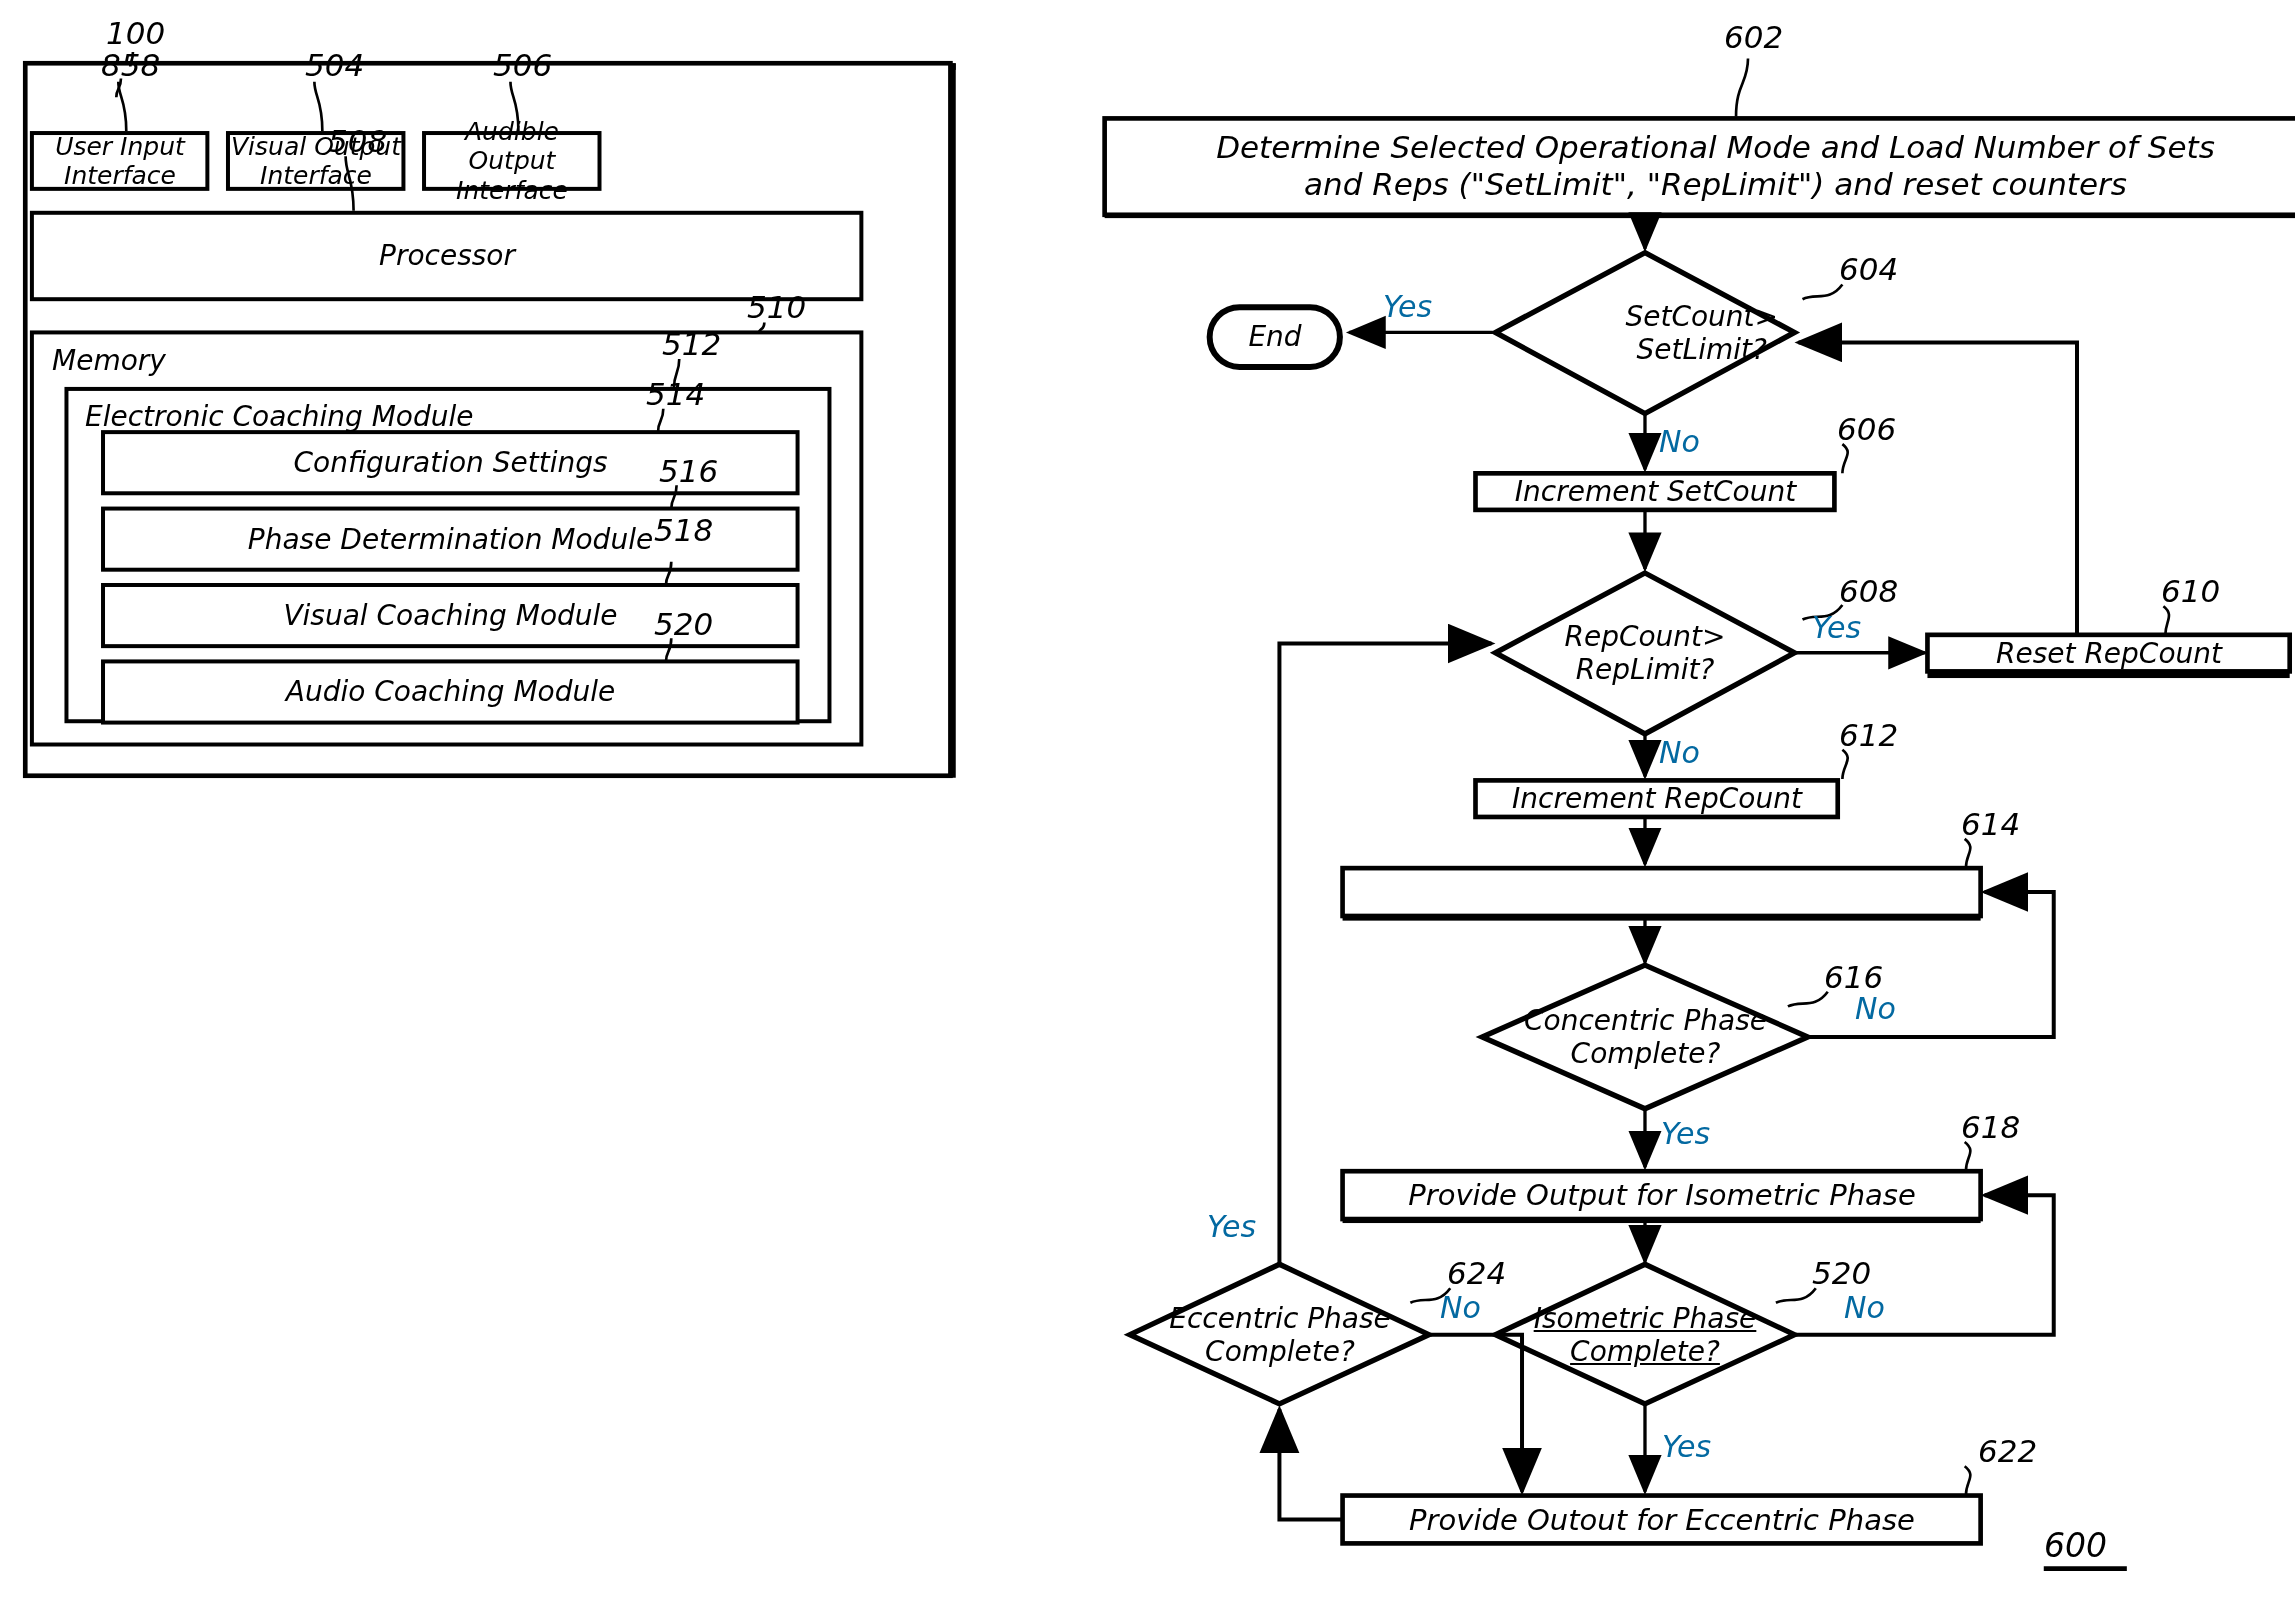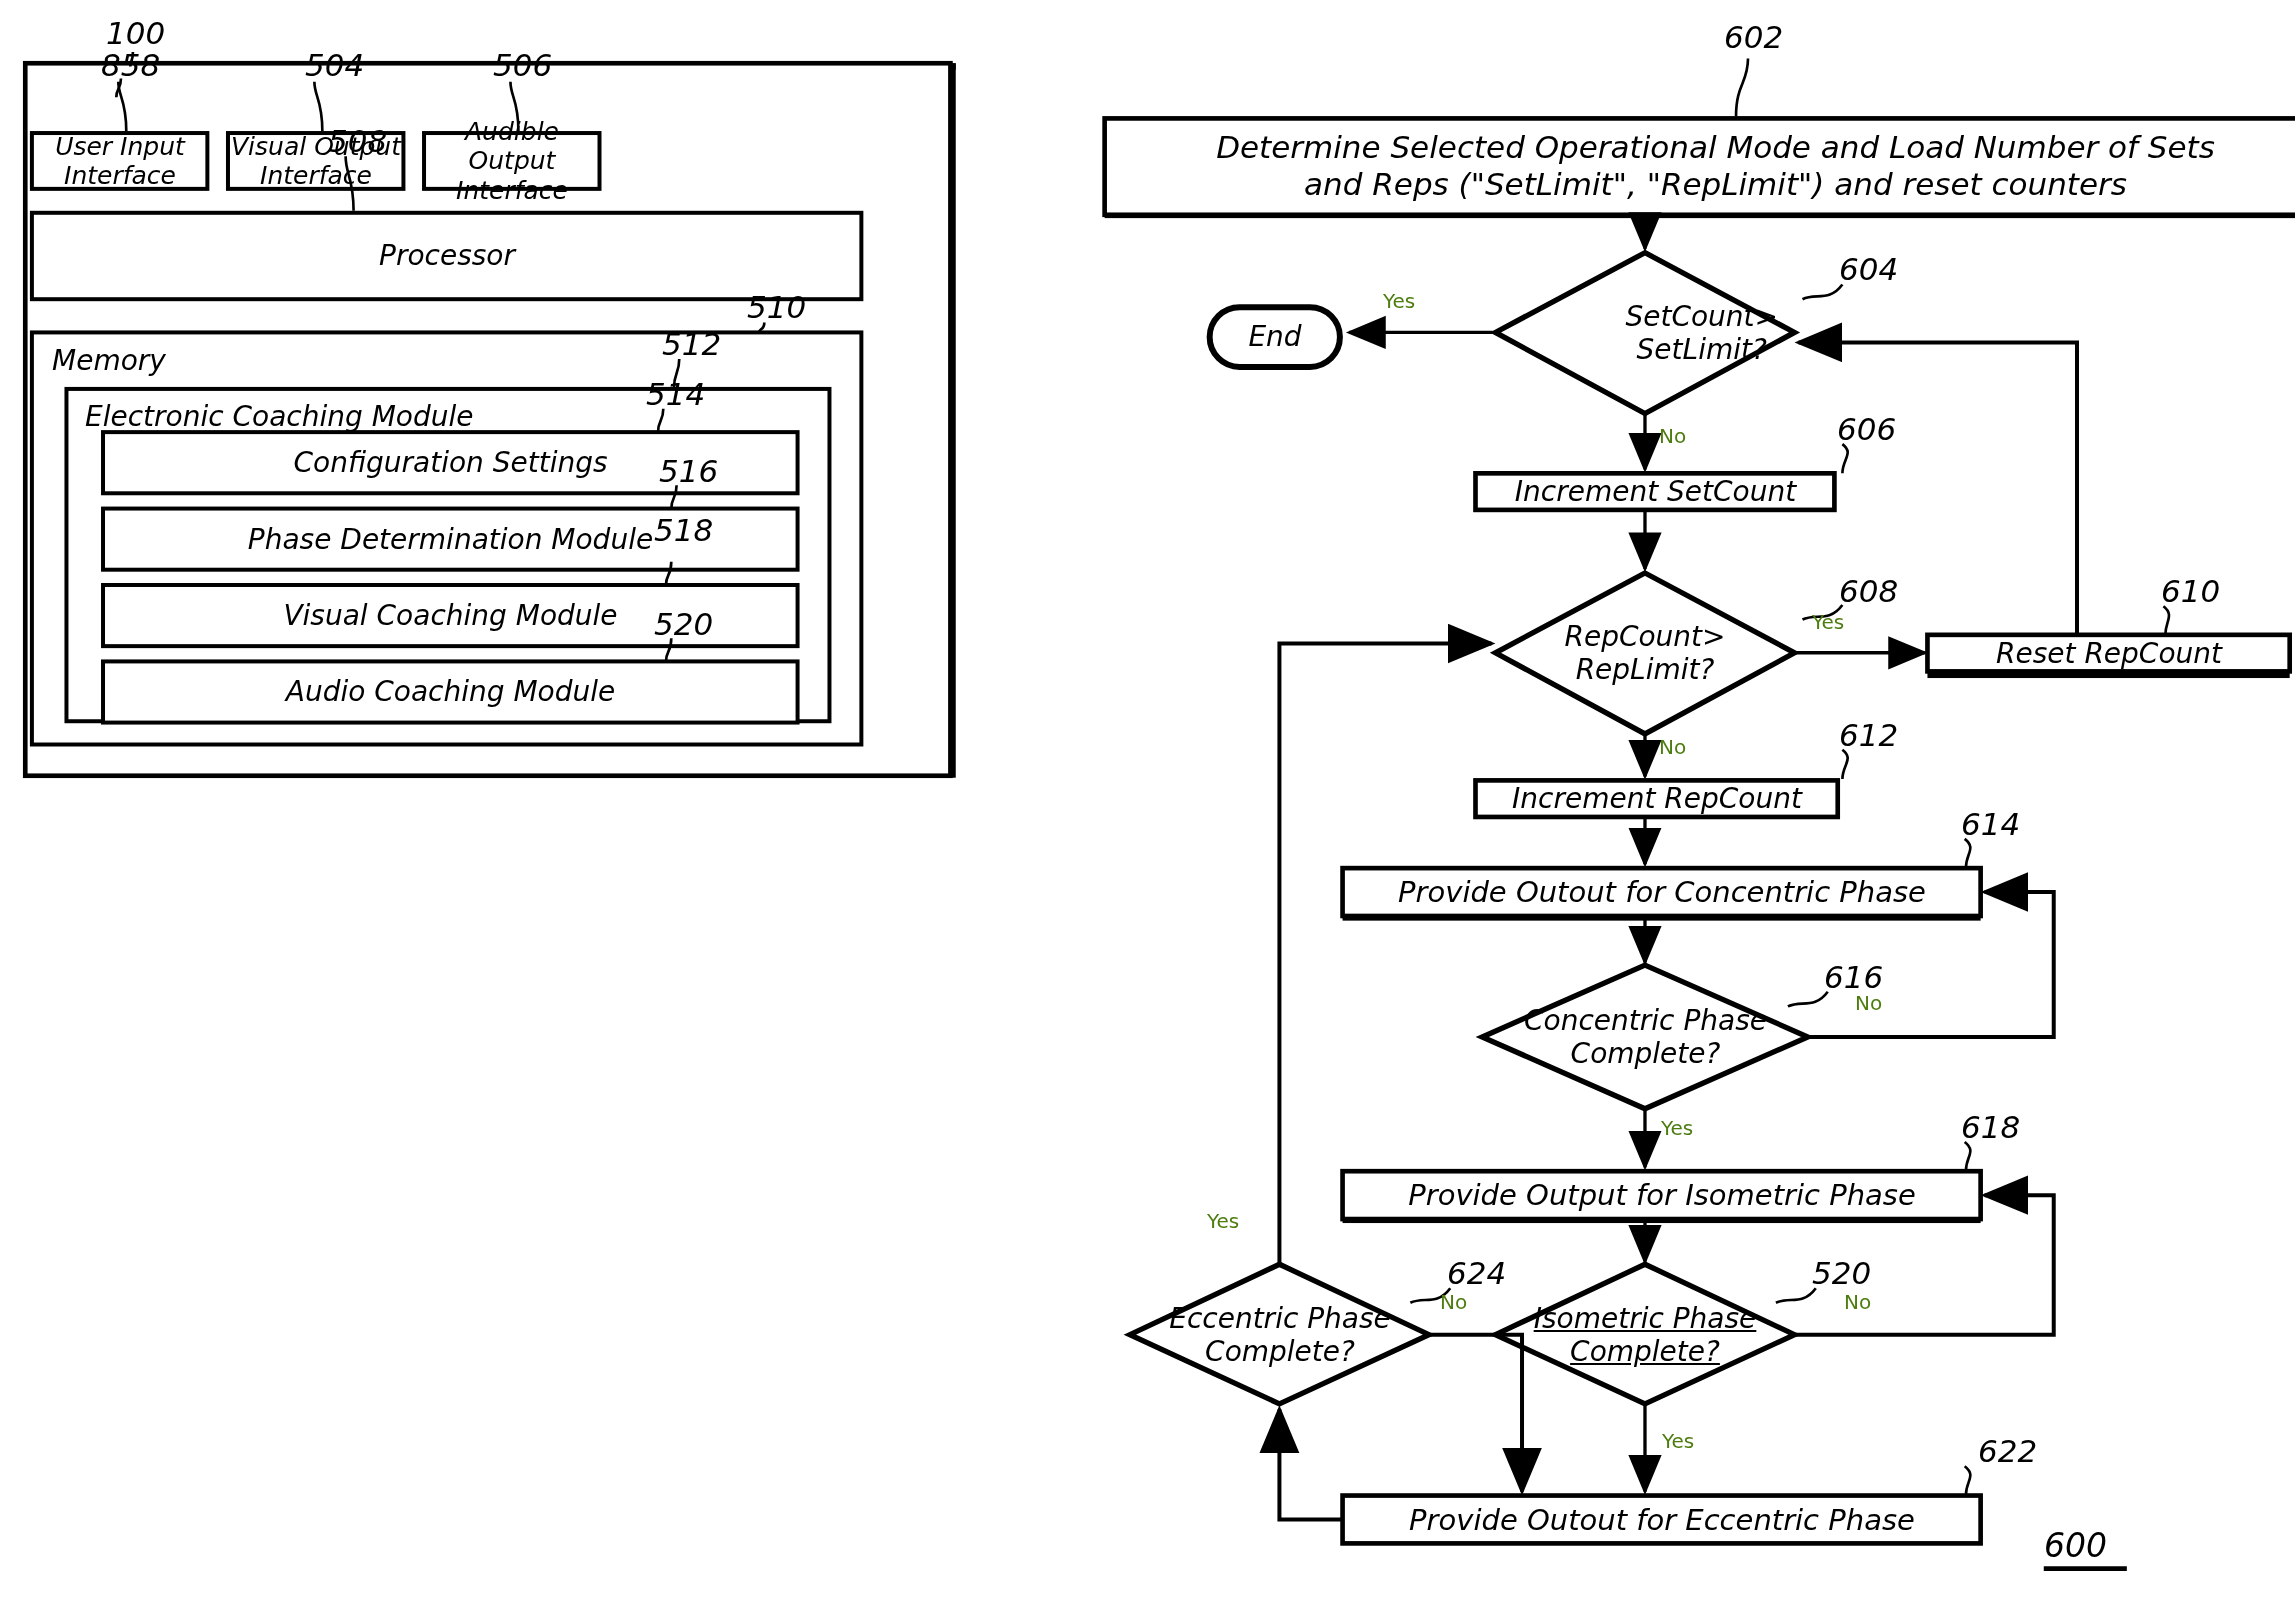--- a/index.html
+++ b/index.html
@@ -5,21 +5,21 @@
   html,body{margin:0;padding:0;background:#fff;}
   body{width:2295px;height:1602px;position:relative;
        font-family:"DejaVu Sans","Liberation Sans",sans-serif;}
   #stage{position:absolute;left:0;top:0;width:2295px;height:1602px;}
   svg{position:absolute;left:0;top:0;width:2295px;height:1602px;}
   .lbl{position:absolute;font-style:italic;color:#000;
        font-family:"DejaVu Sans","Liberation Sans",sans-serif;
        white-space:pre;text-align:center;line-height:1.18;}
   .refnum{position:absolute;font-style:italic;font-size:31px;color:#000;
           font-family:"DejaVu Sans","Liberation Sans",sans-serif;white-space:pre;}
-  .yn{position:absolute;font-size:20px;color:#4d7c0f;
+  .yn{position:absolute;font-style:italic;font-size:30px;color:#0369a1;
       font-family:"DejaVu Sans","Liberation Sans",sans-serif;white-space:pre;}
   .ctr{display:flex;align-items:center;justify-content:center;}
 </style>
 </head>
 <body>
 
 <div id="stage">
 
   <svg viewBox="0 0 3453 2410" xmlns="http://www.w3.org/2000/svg">
     <defs>
@@ -231,23 +231,20 @@
   </div>
 
   <div class="lbl ctr" style="left:1928px;top:635px;width:362px;height:37px;font-size:28px;">
     <span>Reset RepCount</span>
   </div>
 
   <div class="lbl ctr" style="left:1476px;top:780px;width:362px;height:37px;font-size:28px;">
     <span>Increment RepCount</span>
   </div>
 
-  <div class="lbl ctr" style="left:1343px;top:868px;width:638px;height:48px;font-size:29px;">
-    <span>Provide Outout for Concentric Phase</span>
-  </div>
 
   <div class="lbl ctr" style="left:1499px;top:997px;width:293px;height:80px;font-size:28px;">
     <span style="white-space:pre-line">Concentric Phase
 Complete?</span>
   </div>
 
   <div class="lbl ctr" style="left:1343px;top:1171px;width:638px;height:48px;font-size:29px;justify-content:center;">
     <span>Provide Output for Isometric Phase</span>
   </div>
 

